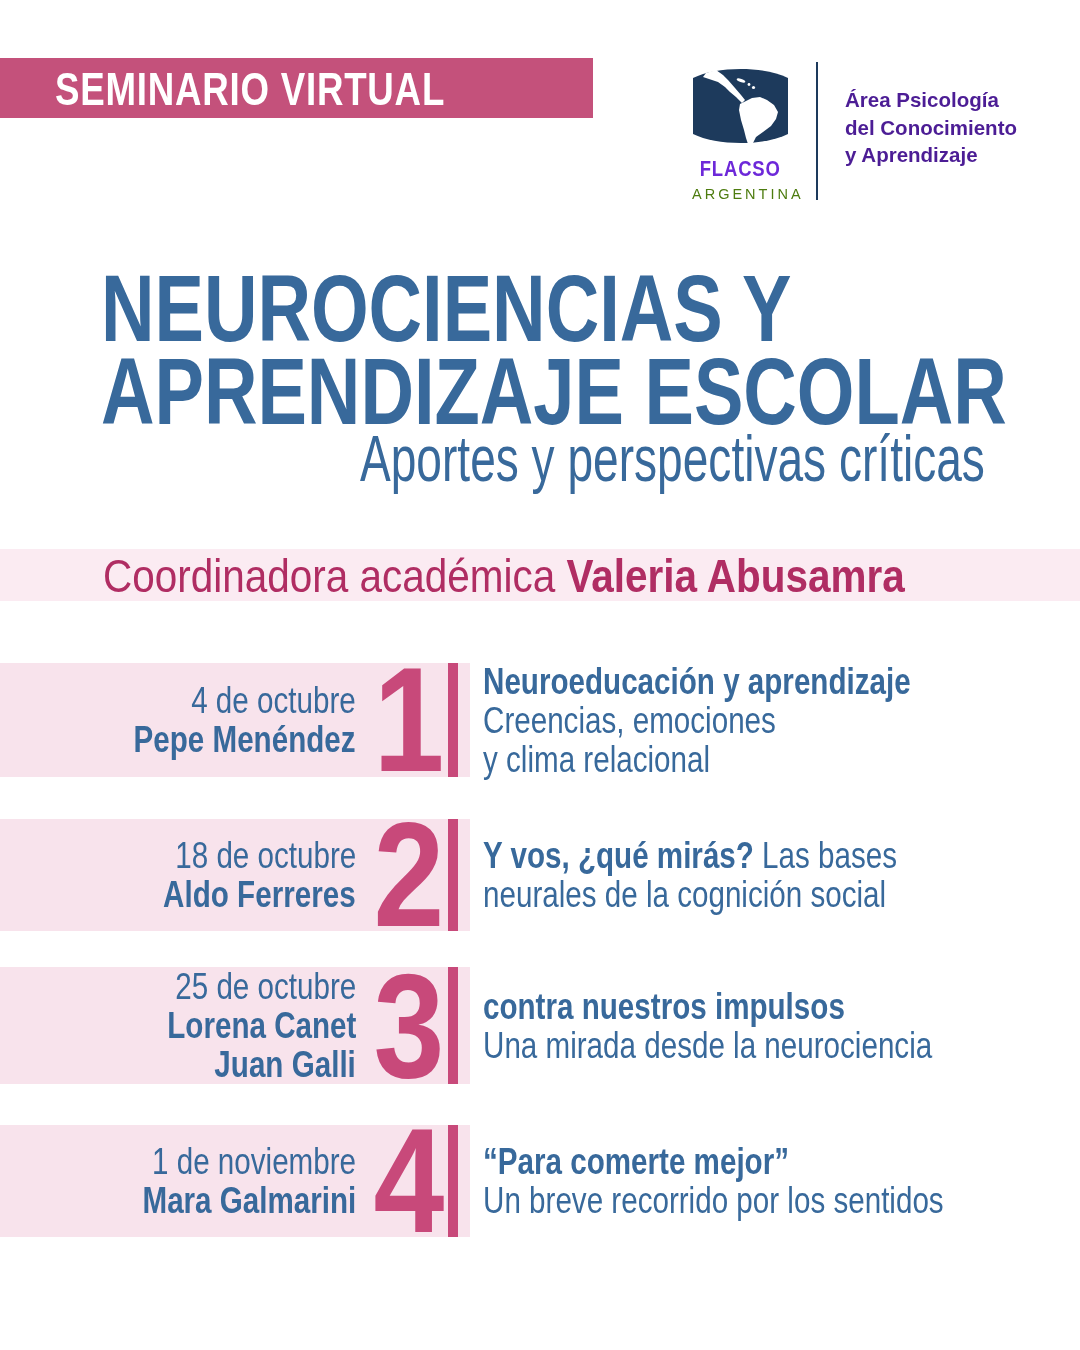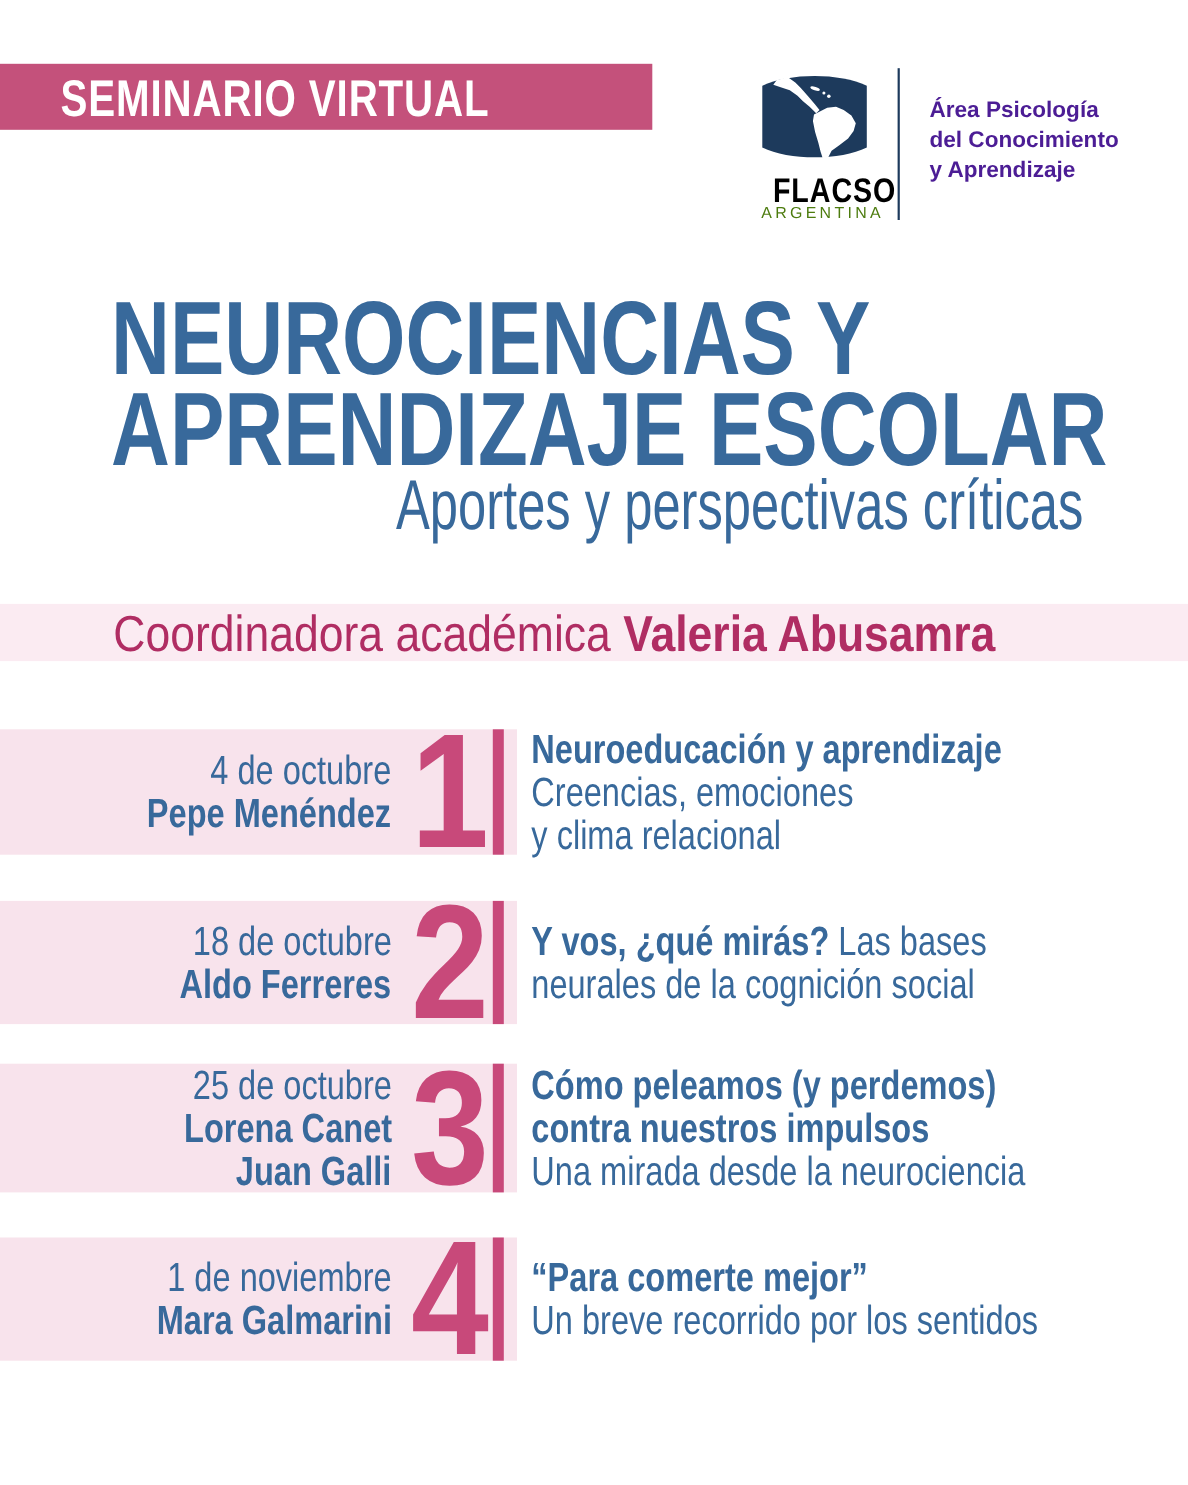--- a/index.html
+++ b/index.html
@@ -10,21 +10,21 @@
   .abs{position:absolute;}
   .cond{display:inline-block;transform:scaleX(var(--sx,0.8));transform-origin:0 50%;white-space:nowrap;}
   .cond-r{display:inline-block;transform:scaleX(var(--sx,0.8));transform-origin:100% 50%;white-space:nowrap;}
   .cond-c{display:inline-block;transform:scaleX(var(--sx,0.8));transform-origin:50% 50%;white-space:nowrap;}
 
   
   .banner{left:0;top:58px;width:593px;height:60px;background:#c4517b;display:flex;align-items:center;justify-content:flex-start;}
   .banner span{color:#ffffff;font-weight:bold;font-size:47px;letter-spacing:1px;--sx:0.78;}
 
   
-  .flacso-name{left:692px;top:156px;width:97px;color:#000000;font-weight:bold;font-size:31px;}
+  .flacso-name{left:692px;top:156px;width:97px;color:#6d28d9;font-weight:bold;font-size:22px;}
   .flacso-name .cond-c{--sx:0.84;letter-spacing:1px;}
   .flacso-country{left:692px;top:186px;width:97px;text-align:center;color:#4d7c0f;font-size:14.5px;letter-spacing:3px;}
   .logo-divider{left:816px;top:62px;width:2px;height:138px;background:#1d3a5c;}
   .area-text{left:845px;top:86px;color:#4c1d95;font-weight:bold;font-size:20.5px;line-height:27.5px;}
   .area-text div{white-space:nowrap;}
 
   
   .title-line{left:101px;color:#38699b;font-weight:bold;font-size:95px;line-height:95px;white-space:nowrap;}
   .title-line .cond{--sx:0.78;}
   .t1{top:261px;}
@@ -137,21 +137,20 @@
     <div class="abs who">
       <div class="date"><span class="cond-r">25 de octubre</span></div>
       <div class="speaker"><span class="cond-r">Lorena Canet</span></div>
       <div class="speaker"><span class="cond-r">Juan Galli</span></div>
     </div>
     <div class="abs num">
         <span class="cond-r">3</span>
       </div>
     <div class="abs rowbar"></div>
     <div class="abs content">
-      <div class="cl"><span class="cond"><b>Cómo peleamos (y perdemos)</b><span></span></span></div>
       <div class="cl"><span class="cond"><b>contra nuestros impulsos</b><span></span></span></div>
       <div class="cl"><span class="cond"><b></b><span>Una mirada desde la neurociencia</span></span></div>
     </div>
   </section>
 
   <section class="abs row" style="top:1125px;height:112px;">
     <div class="abs row-bg"></div>
     <div class="abs who">
       <div class="date"><span class="cond-r">1 de noviembre</span></div>
       <div class="speaker"><span class="cond-r">Mara Galmarini</span></div>

